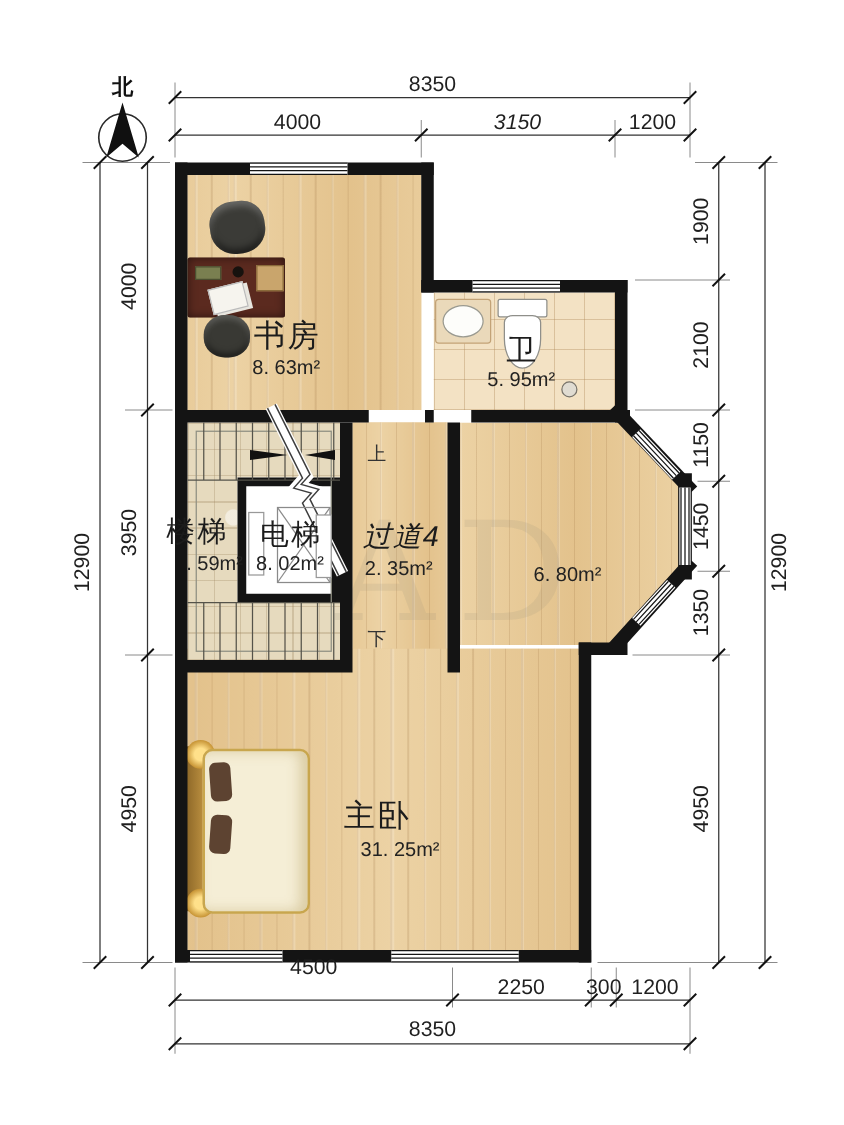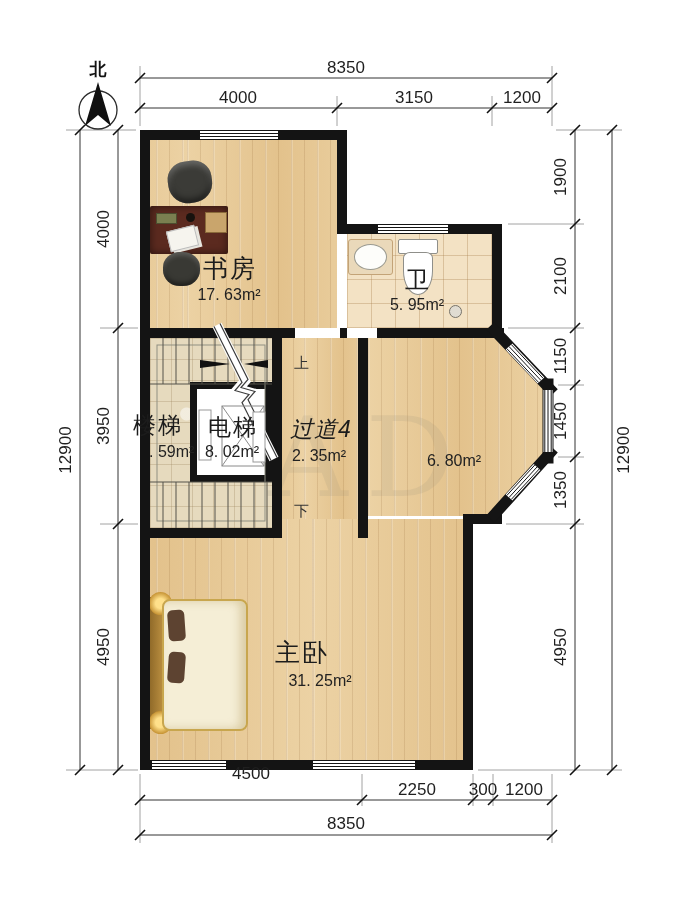--- a/index.html
+++ b/index.html
@@ -227,21 +227,21 @@
 
   <div class="abs" style="left:70px;top:58px;width:56px;height:82px;z-index:6;">
     <div class="compass-label" style="left:28px;top:0;">北</div>
     <svg width="56" height="60" style="position:absolute;left:0;top:20px;">
       <circle cx="28" cy="32" r="19" fill="none" stroke="#2a2a2a" stroke-width="1.3"></circle>
       <polygon points="28,4 41,48 28,37 15,48" fill="#101010"></polygon>
     </svg>
   </div>
 
   <div class="room-name" style="left:230px;top:252px;">书房</div>
-  <div class="room-area" style="left:229px;top:286px;">17. 63m²</div>
+  <div class="room-area" style="left:229px;top:286px;">8. 63m²</div>
 
   <div class="room-name" style="left:418px;top:264px;font-size:24px;">卫</div>
   <div class="room-area" style="left:417px;top:296px;">5. 95m²</div>
 
   <div class="room-name" style="left:158px;top:410px;font-size:23px;">楼梯</div>
   <div class="room-area-left" style="left:149px;top:443px;">. 59m²</div>
 
   <div class="room-name" style="left:233px;top:412px;font-size:23px;">电梯</div>
   <div class="room-area" style="left:232px;top:443px;">8. 02m²</div>
 
@@ -251,21 +251,21 @@
   <div class="room-area" style="left:454px;top:452px;">6. 80m²</div>
 
   <div class="room-name" style="left:302px;top:636px;">主卧</div>
   <div class="room-area" style="left:300px;top:672px;margin-left:20px;">31. 25m²</div>
 
   <div class="stair-mark" style="left:294px;top:354px;">上</div>
   <div class="stair-mark" style="left:294px;top:502px;">下</div>
 
   <div class="dlab" style="left:346px;top:58px;">8350</div>
   <div class="dlab" style="left:238px;top:88px;">4000</div>
-  <div class="dlab" style="left:414px;top:88px;">3150</div>
+  <div class="dlab" style="left:414px;top:88px;font-style:italic;">3150</div>
   <div class="dlab" style="left:522px;top:88px;">1200</div>
 
   <div class="dlab" style="left:251px;top:764px;">4500</div>
   <div class="dlab" style="left:417px;top:780px;">2250</div>
   <div class="dlab" style="left:483px;top:780px;">300</div>
   <div class="dlab" style="left:524px;top:780px;">1200</div>
   <div class="dlab" style="left:346px;top:814px;">8350</div>
 
   <div class="dlab-v" style="left:66px;top:450px;">12900</div>
   <div class="dlab-v" style="left:104px;top:229px;">4000</div>

